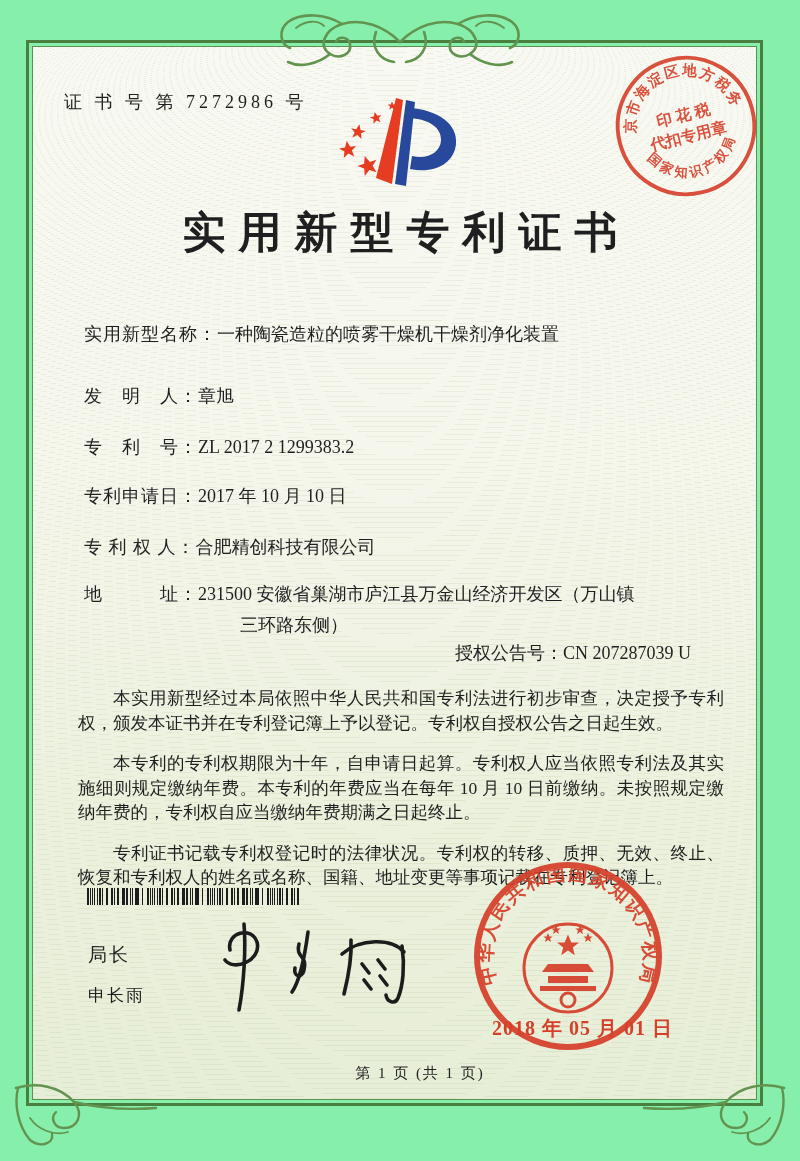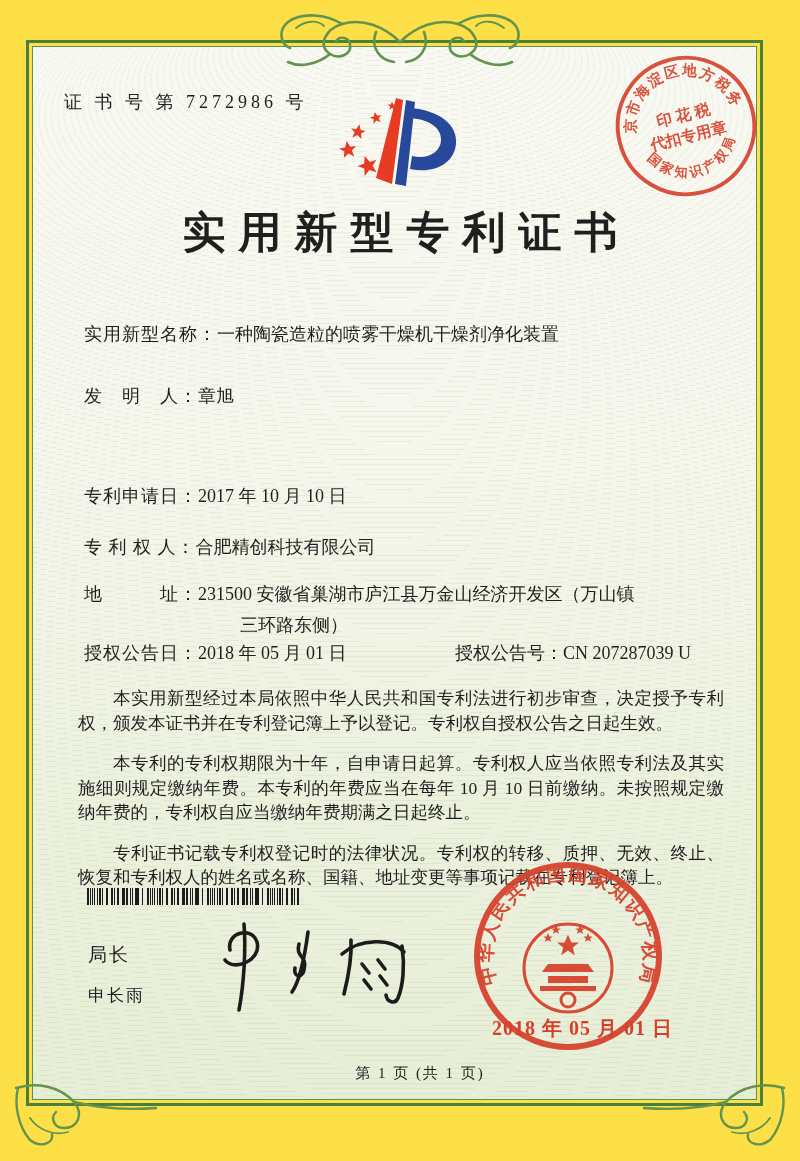--- a/index.html
+++ b/index.html
@@ -1,19 +1,19 @@
 <!DOCTYPE html>
 <html><head>
 <meta charset="utf-8">
 <style>
   html,body{margin:0;padding:0;background:#e8e8e4;}
   *{box-sizing:border-box;}
   #cert{
     position:relative;width:800px;height:1161px;margin:0 auto;
-    background:#fde047;overflow:hidden;
+    background:#86efac;overflow:hidden;
     font-family:"Liberation Serif","DejaVu Serif",serif;
     color:#1f1f1f;
   }
   
   .frame{
     position:absolute;left:26px;top:40px;width:737px;height:1066px;
     border:3px solid #49803f;
   }
   .frame-inner{
     position:absolute;left:3px;top:3px;right:3px;bottom:3px;
@@ -137,33 +137,33 @@
   </svg>
 
   <div class="title">实用新型专利证书</div>
 
   <div class="row" style="top:322px">
     <span class="lbl">实用新型名称：</span><span>一种陶瓷造粒的喷雾干燥机干燥剂净化装置</span>
   </div>
   <div class="row" style="top:384px">
     <span class="lbl">发　明　人：</span><span>章旭</span>
   </div>
+  <div class="row" style="top:435px">
+    <span class="lbl">专　利　号：</span><span>ZL 2017 2 1299383.2</span>
+  </div>
   <div class="row" style="top:484px">
     <span class="lbl">专利申请日：</span><span>2017 年 10 月 10 日</span>
   </div>
   <div class="row" style="top:535px">
     <span class="lbl">专 利 权 人：</span><span>合肥精创科技有限公司</span>
   </div>
   <div class="row" style="top:582px">
     <span class="lbl">地　　　址：</span><span>231500 安徽省巢湖市庐江县万金山经济开发区（万山镇</span>
   </div>
   <div class="addr2" style="top:613px">三环路东侧）</div>
-  <div class="row" style="top:641px">
-    <span class="lbl">授权公告日：</span><span>2018 年 05 月 01 日</span>
-  </div>
   <div class="grantno" style="top:641px">
     <span class="lbl">授权公告号：</span><span>CN 207287039 U</span>
   </div>
 
   <div class="paras">
     <p>本实用新型经过本局依照中华人民共和国专利法进行初步审查，决定授予专利权，颁发本证书并在专利登记簿上予以登记。专利权自授权公告之日起生效。</p>
     <p>本专利的专利权期限为十年，自申请日起算。专利权人应当依照专利法及其实施细则规定缴纳年费。本专利的年费应当在每年 10 月 10 日前缴纳。未按照规定缴纳年费的，专利权自应当缴纳年费期满之日起终止。</p>
     <p>专利证书记载专利权登记时的法律状况。专利权的转移、质押、无效、终止、恢复和专利权人的姓名或名称、国籍、地址变更等事项记载在专利登记簿上。</p>
   </div>
 

